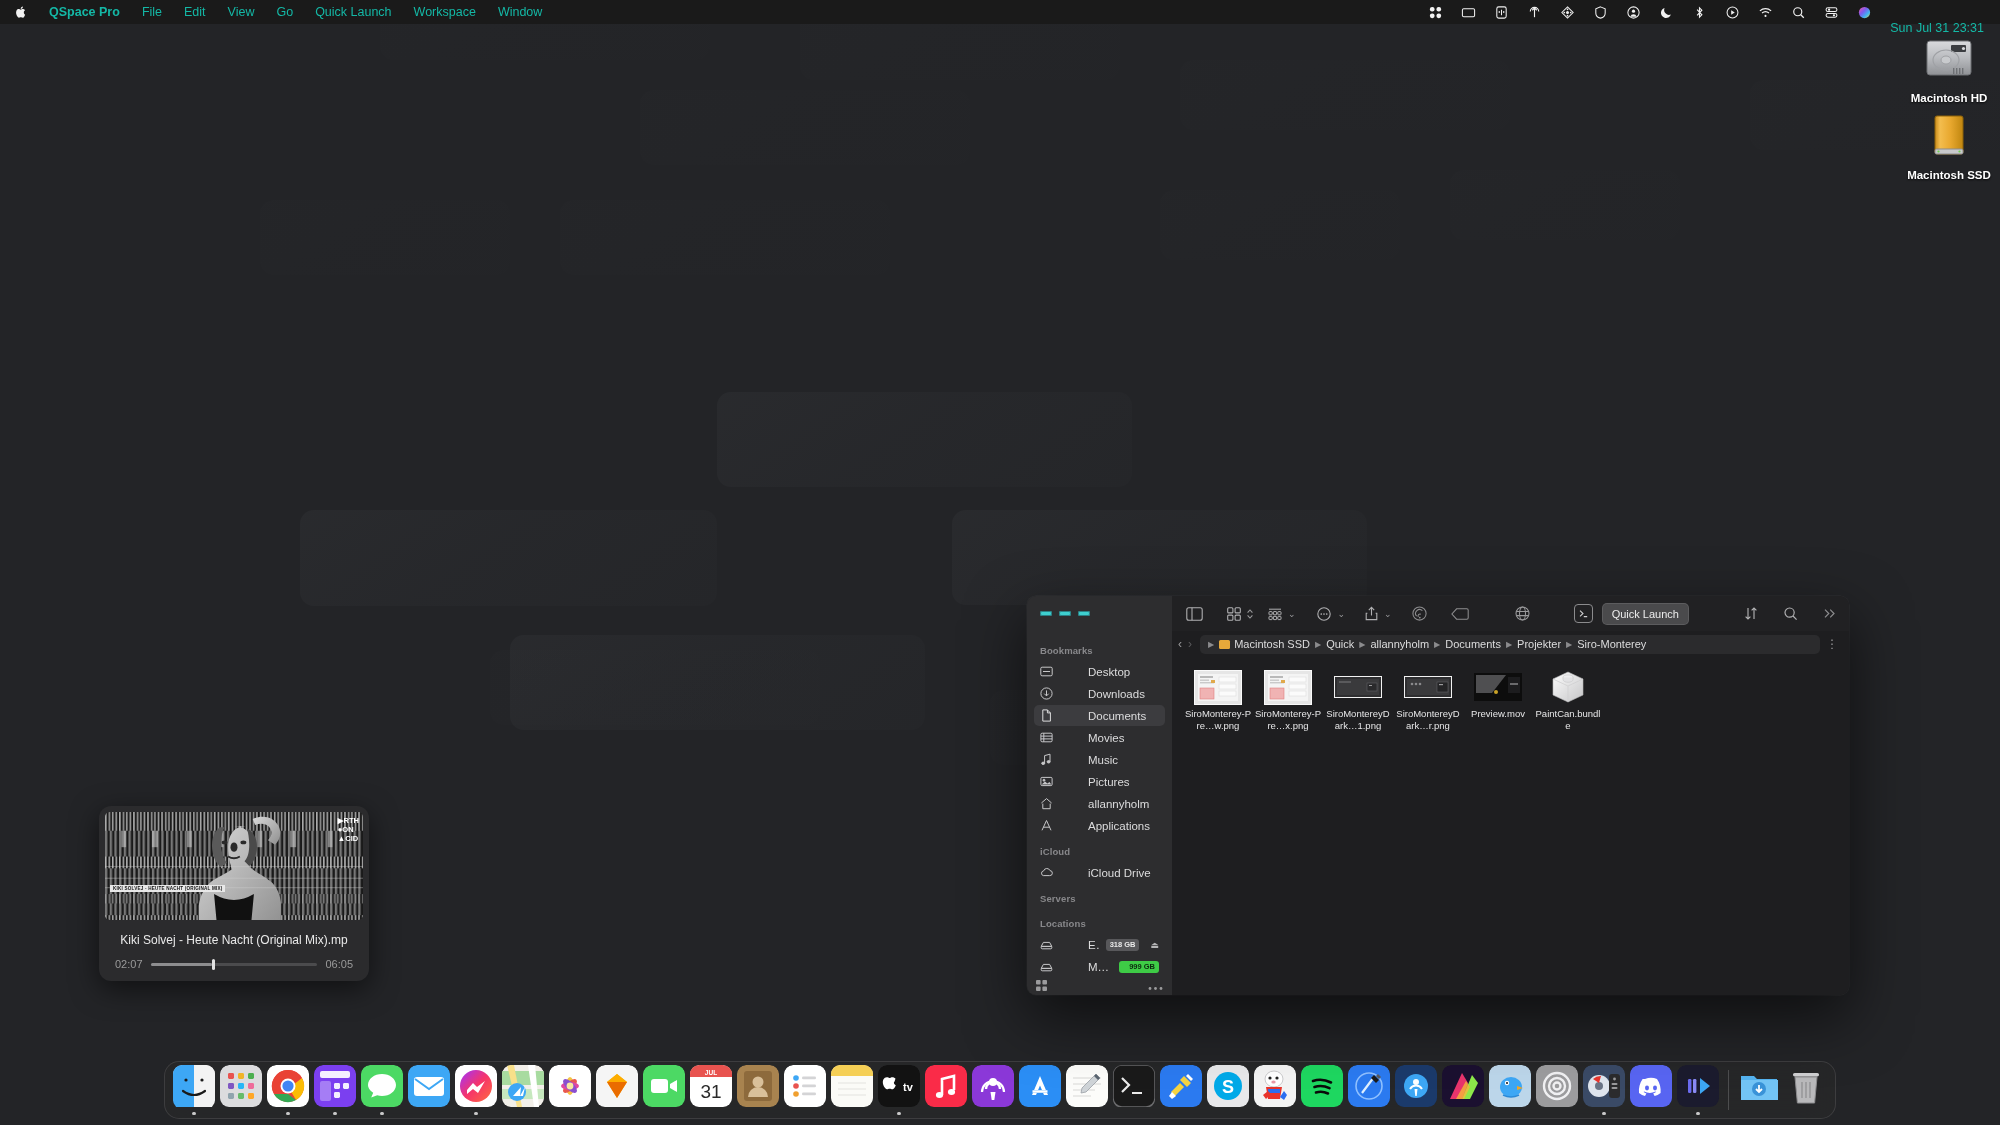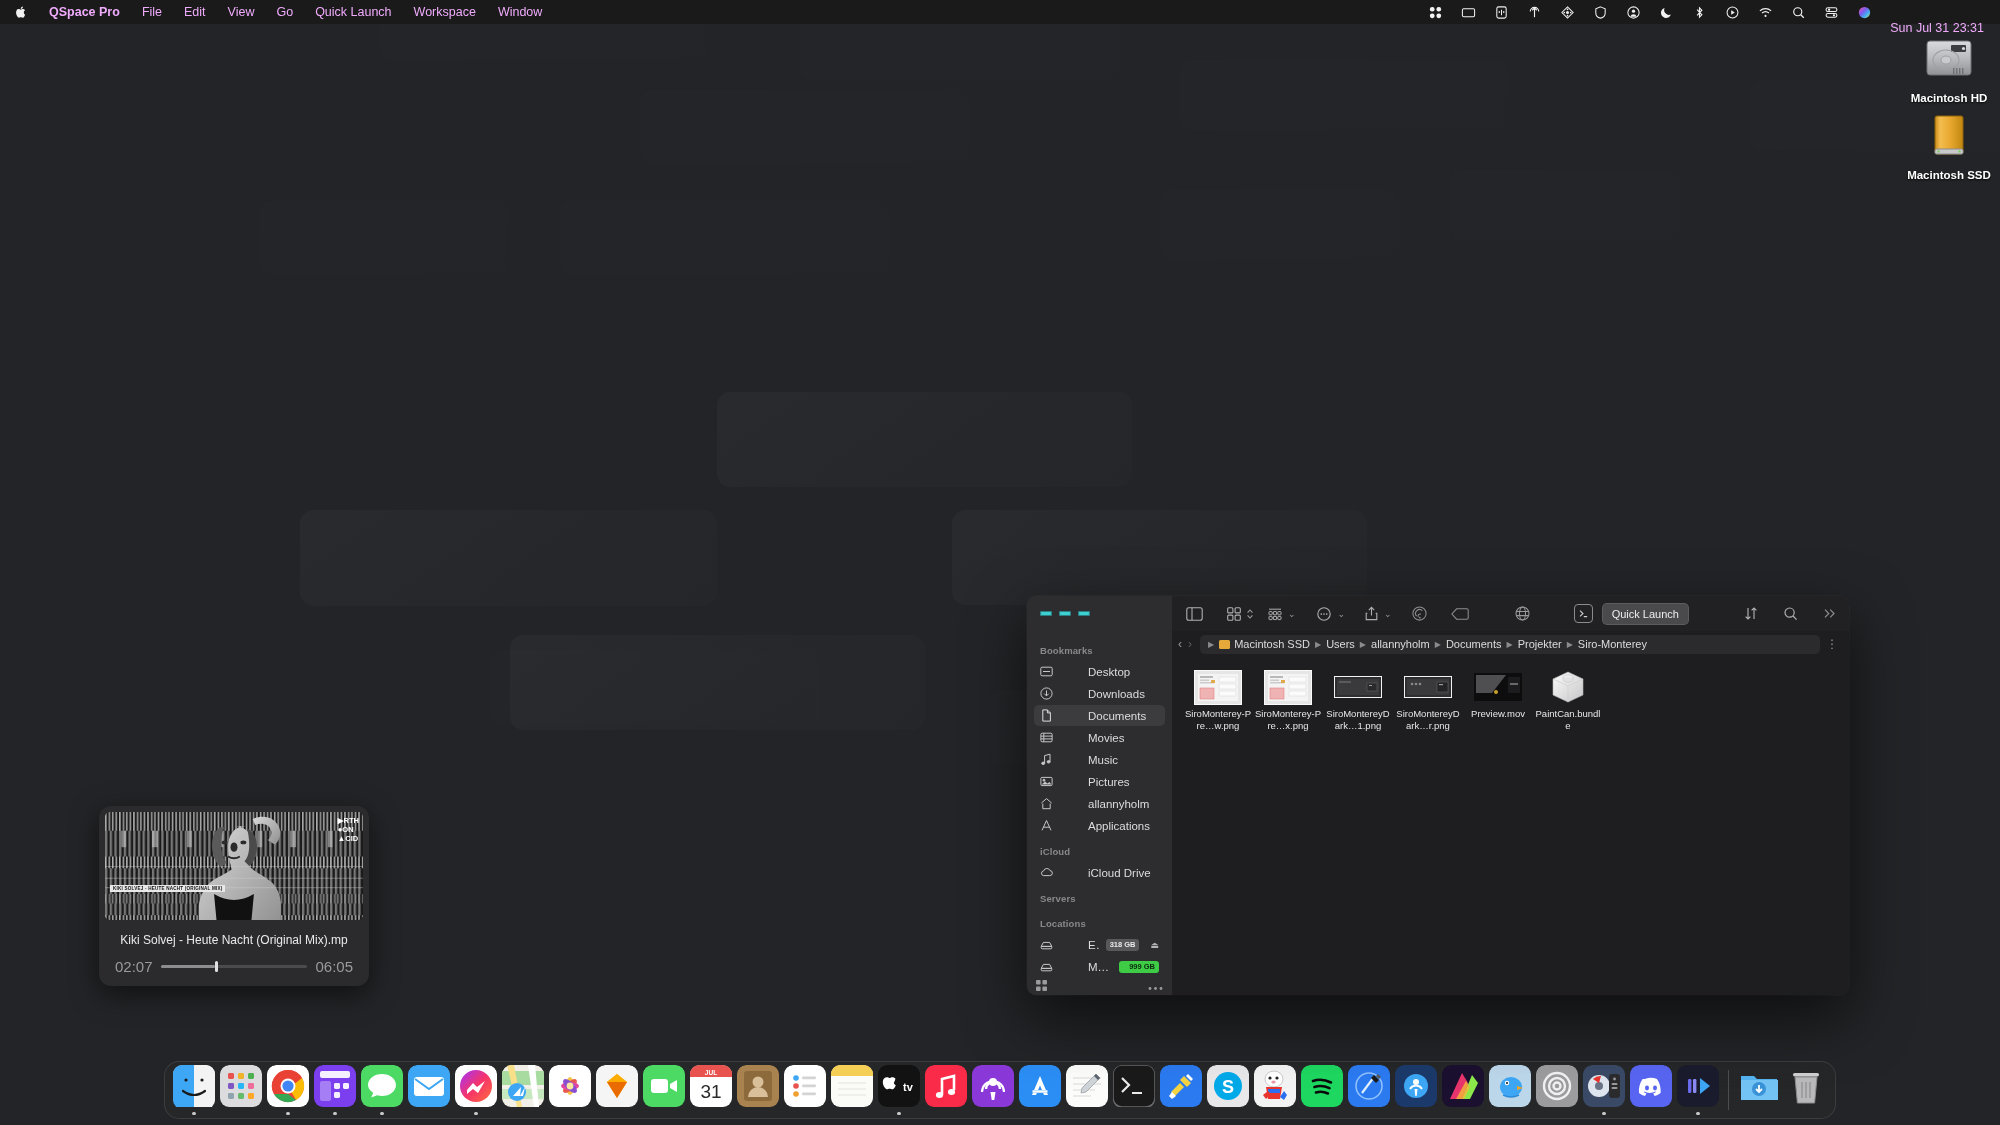--- a/index.html
+++ b/index.html
@@ -22,21 +22,21 @@
     background: linear-gradient(145deg, #4a4c50 0%, #3a3c40 45%, #2f3134 100%);
   }
   .wp-rect.dim { opacity: .16; }
   .wp-rect.faint { opacity: .035; }
 
   
   #menubar {
     position: absolute; top: 0; left: 0; right: 0; height: 24px;
     background: #1a1a1a;
     display: flex; align-items: center;
-    color: #f0abfc; font-size: 12.5px;
+    color: #14b8a6; font-size: 12.5px;
     z-index: 500;
     padding: 0 10px 0 8px;
   }
   #menubar .mb-left { display: flex; align-items: center; gap: 0; }
   #menubar .mb-item { padding: 0 11px; line-height: 24px; white-space: nowrap; cursor: default; }
   #menubar .mb-item.bold { font-weight: bold; }
   #menubar .apple { padding: 0 10px 0 6px; font-size: 15px; line-height: 24px; }
   #menubar .mb-right { margin-left: auto; display: flex; align-items: center; gap: 0; }
   #menubar .mb-status { padding: 0 9px; display: flex; align-items: center; line-height: 24px; }
   #menubar .mb-clock { padding: 0 6px 0 9px; font-size: 12.5px; white-space: nowrap; margin-top: 32px; }
@@ -77,21 +77,21 @@
   #player .art-brand {
     position: absolute; right: 4px; top: 4px; color: #fff;
     font-size: 7.5px; font-weight: bold; line-height: 9px; text-align: left;
   }
   #player .ptitle {
     color: #e9e9e9; font-size: 12px; text-align: center;
     padding: 13px 8px 11px; white-space: nowrap; overflow: hidden;
   }
   #player .pbar {
     display: flex; align-items: center; gap: 8px;
-    padding: 0 10px 11px; color: #9a9a9a; font-size: 15px;
+    padding: 0 10px 11px; color: #9a9a9a; font-size: 11px;
   }
   #player .track {
     flex: 1; height: 3px; background: #4b4b4d; border-radius: 2px; position: relative;
   }
   #player .track .fill { position: absolute; left: 0; top: 0; bottom: 0; width: 37%; background: #8d8d8f; border-radius: 2px; }
   #player .track .knob {
     position: absolute; left: 37%; top: -4px; width: 3px; height: 11px;
     background: #e2e2e2; border-radius: 1.5px;
   }
 
@@ -754,21 +754,21 @@
       <div class="pathbar">
         <div class="nav-arrows">
           <span>‹</span>
           <span>›</span>
         </div>
         <div class="crumbs">
           <span class="sep">▶</span>
           <span class="folder"></span>
           <span>Macintosh SSD</span>
           <span class="sep">▶</span>
-          <span>Users</span>
+          <span>Quick</span>
           <span class="sep">▶</span>
           <span>allannyholm</span>
           <span class="sep">▶</span>
           <span>Documents</span>
           <span class="sep">▶</span>
           <span>Projekter</span>
           <span class="sep">▶</span>
           <span>Siro-Monterey</span>
         </div>
         <span class="kebab">⋮</span>

